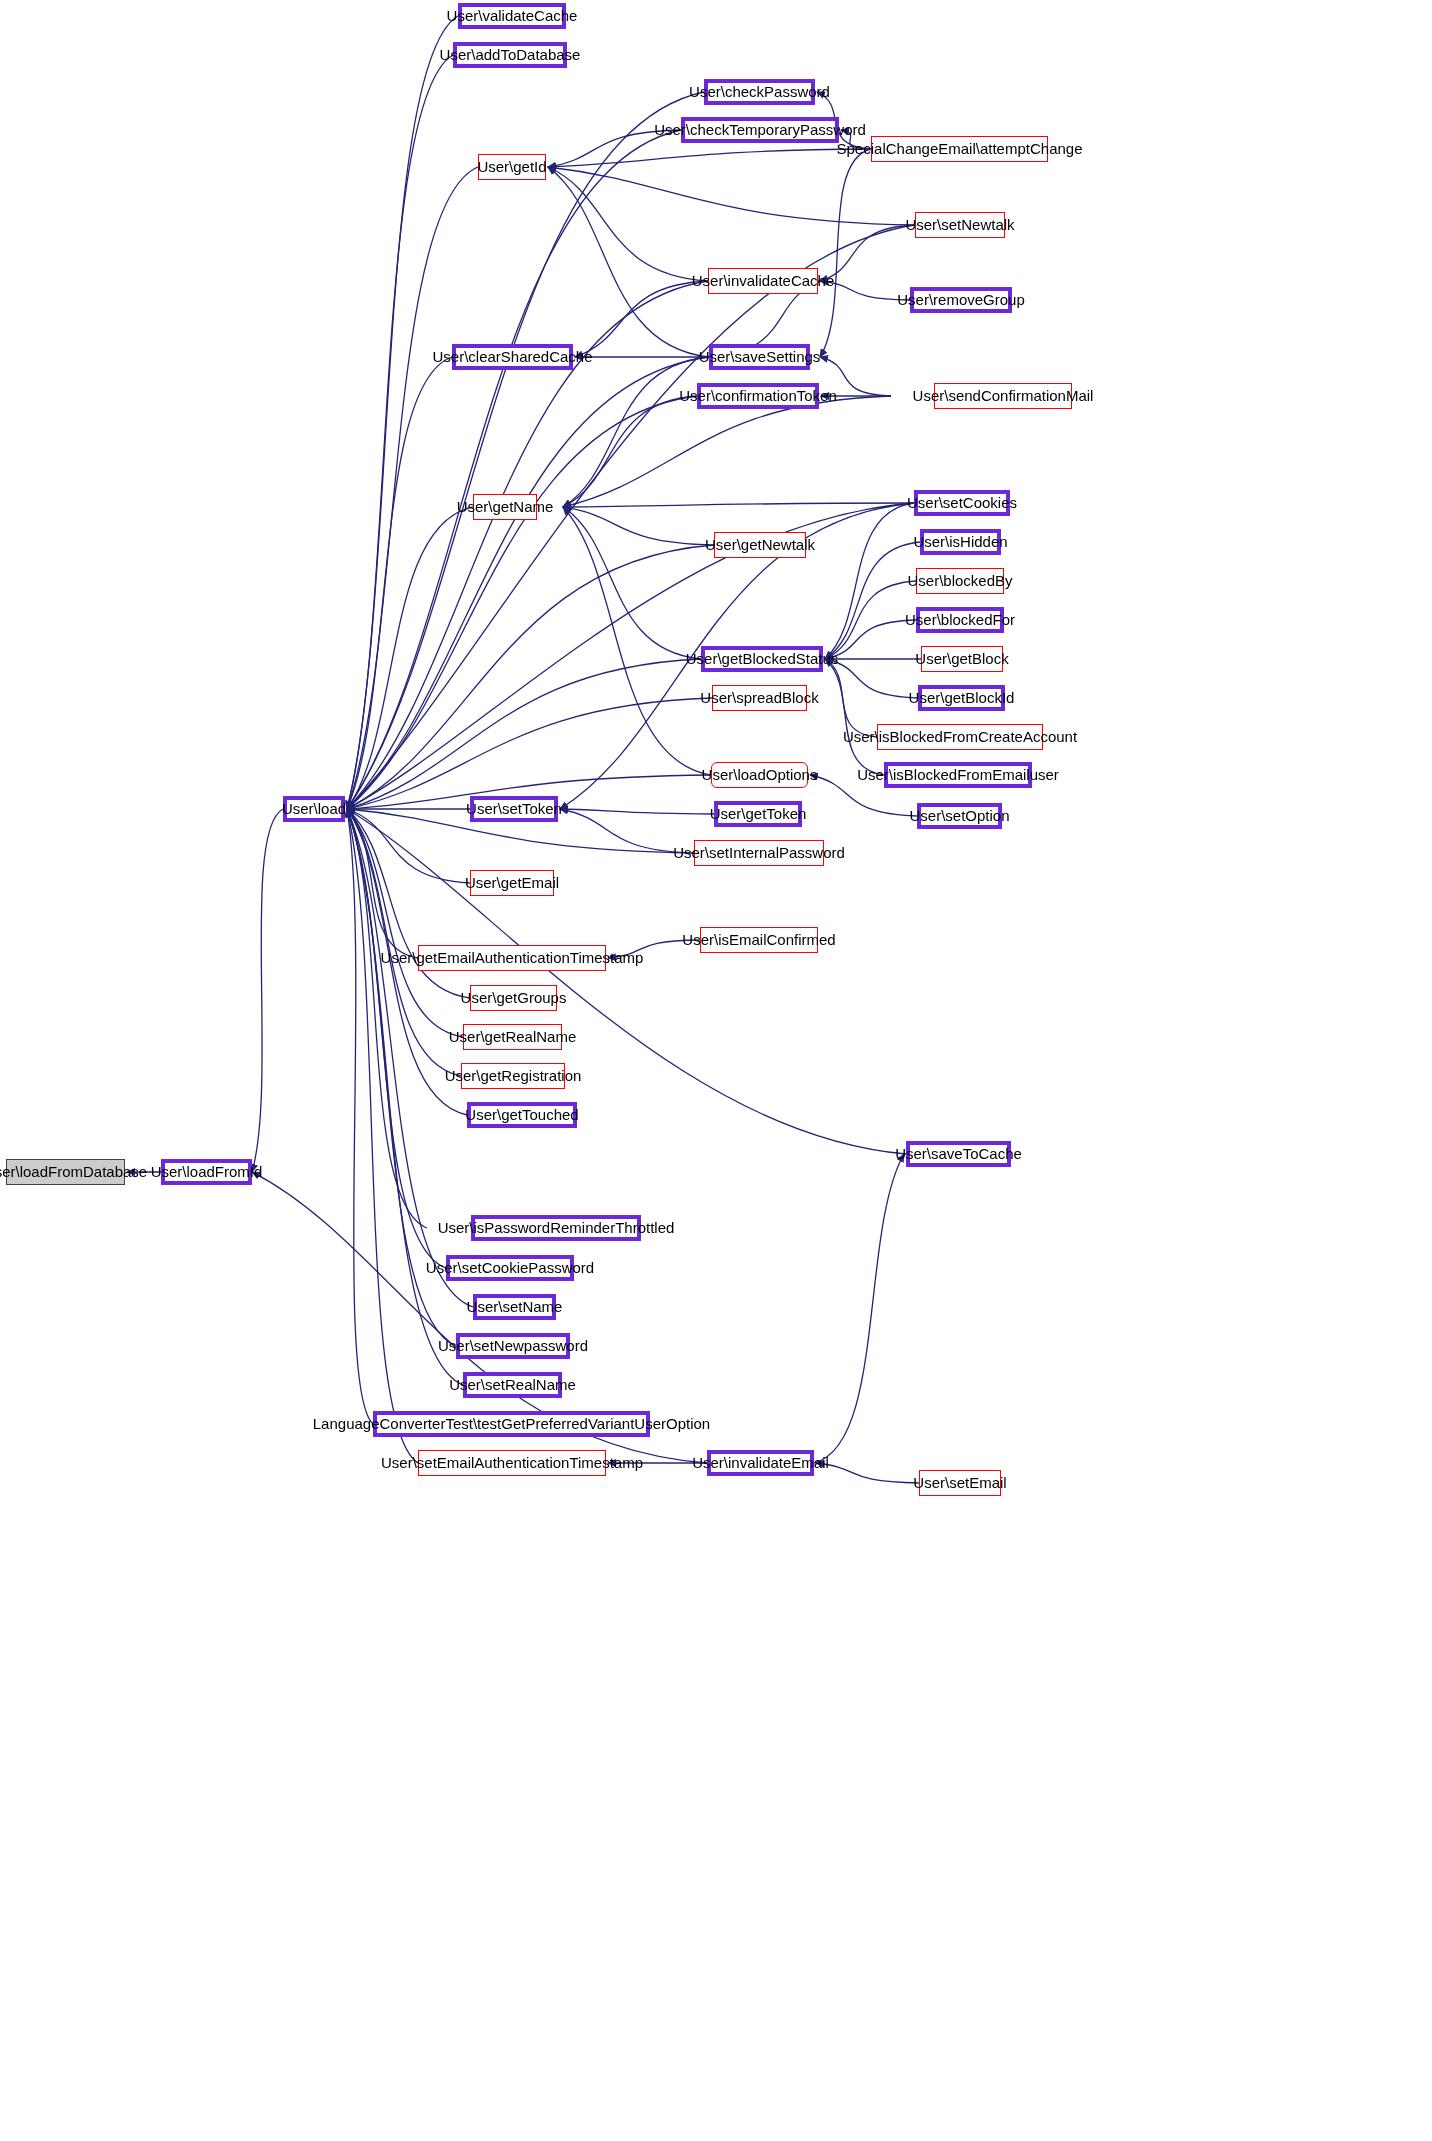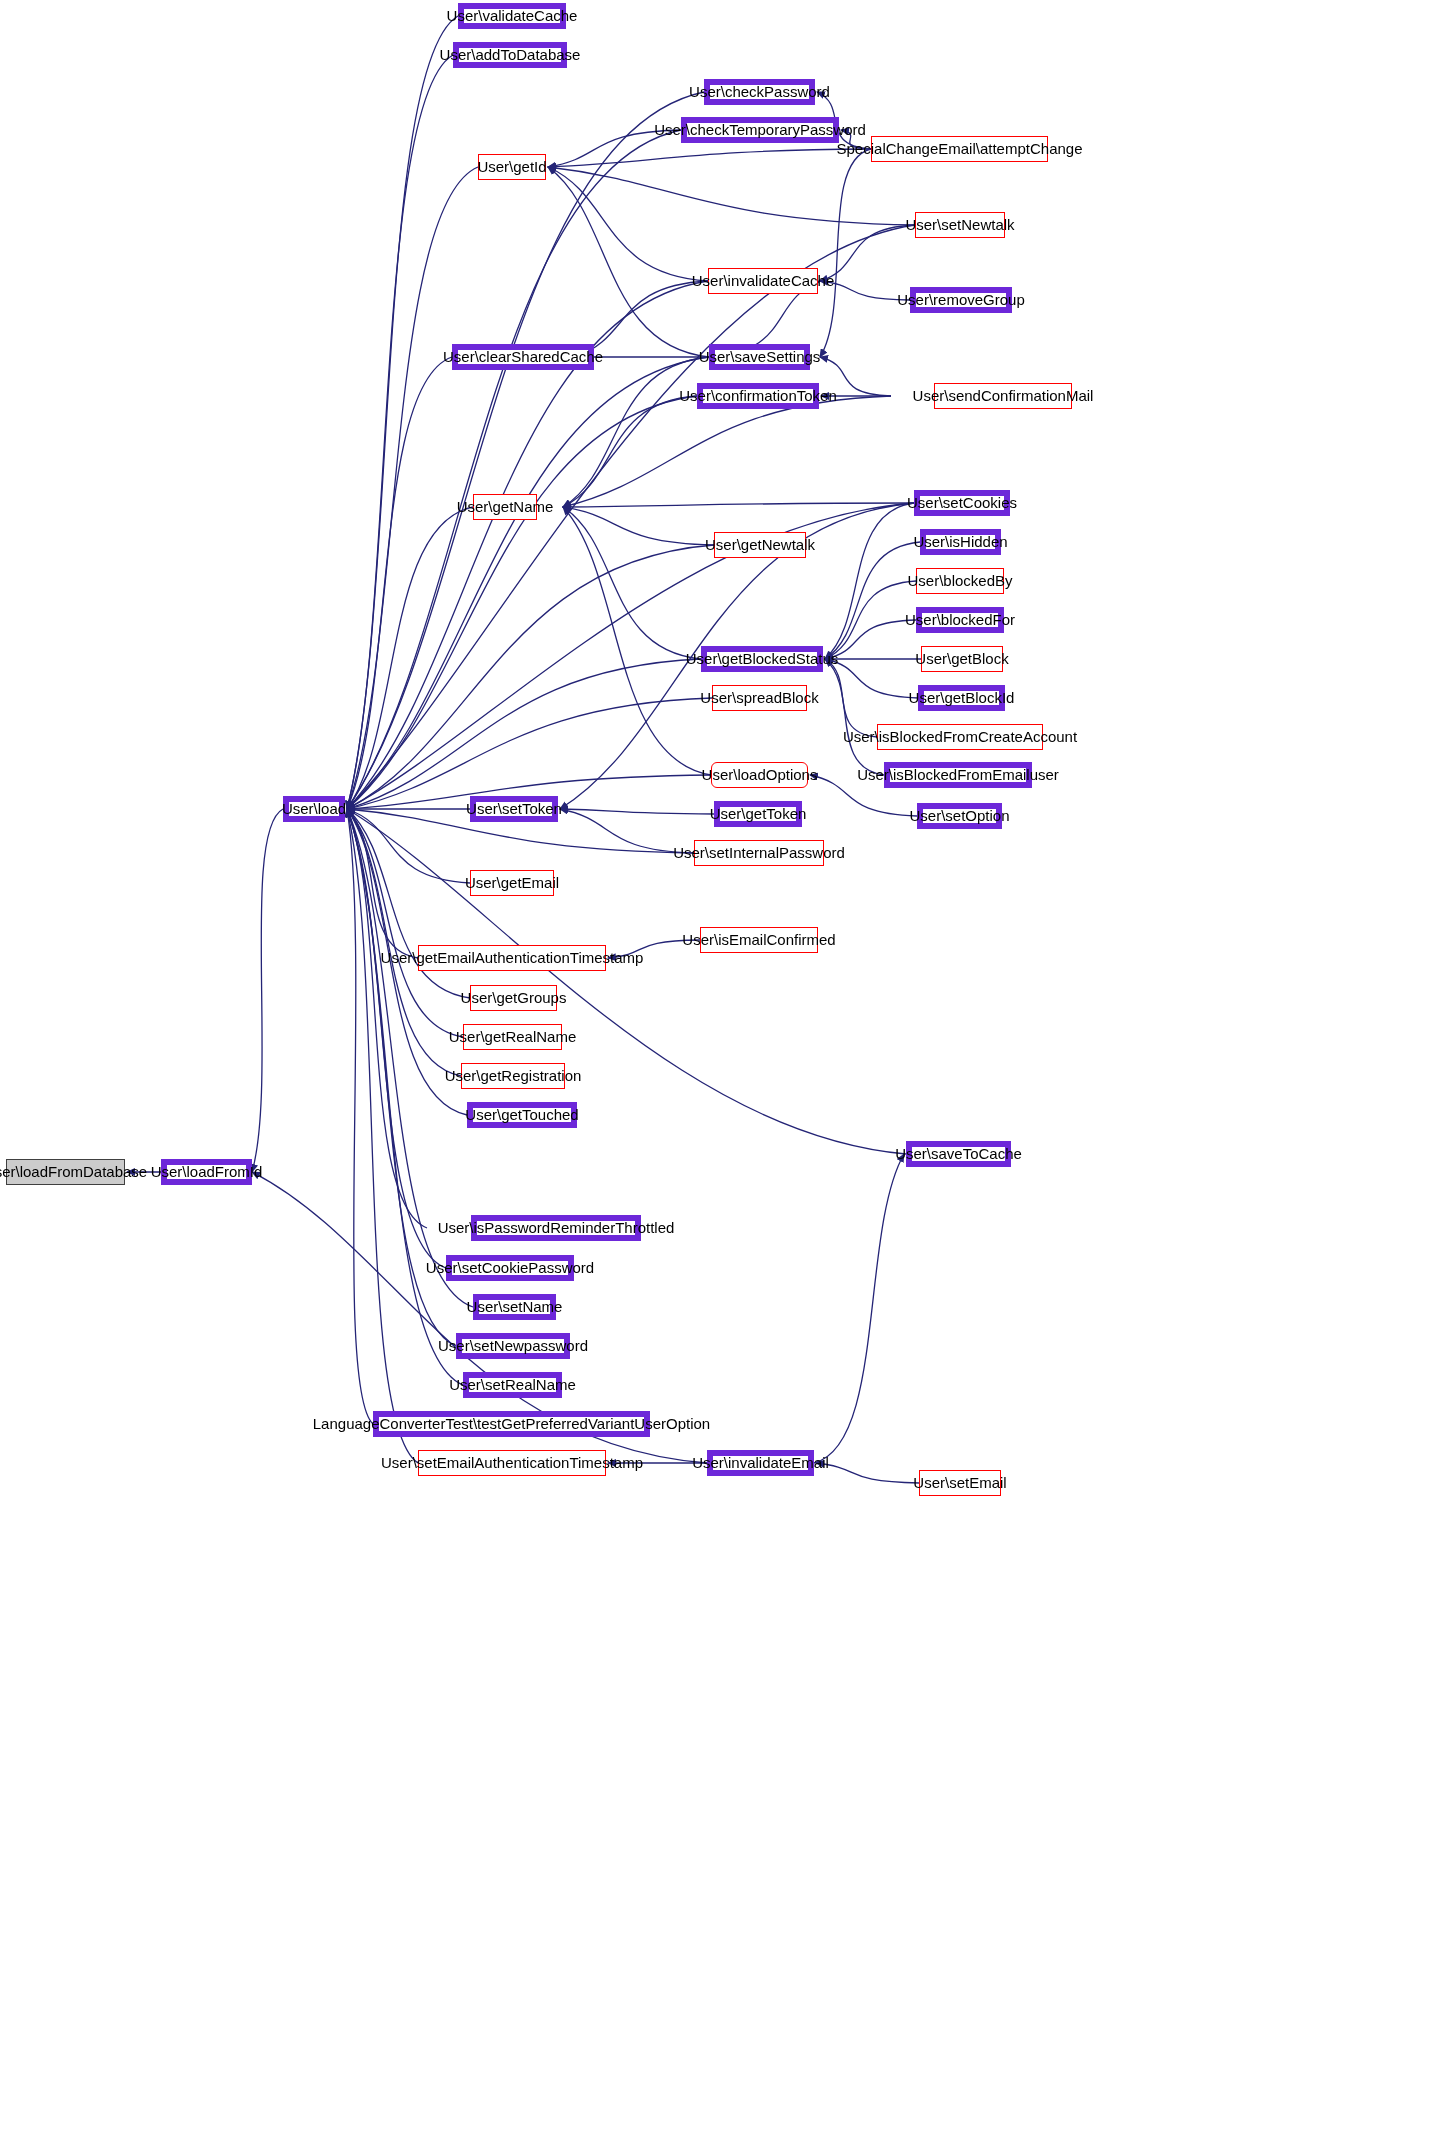--- a/index.html
+++ b/index.html
@@ -2,21 +2,21 @@
 <html><head>
 <meta charset="utf-8">
 <style>
   html,body{margin:0;padding:0;background:#ffffff;}
   body{font-family:"Liberation Sans",sans-serif;}
   #graph{position:relative;width:1432px;height:2141px;background:#fff;overflow:hidden;}
   #edges{position:absolute;left:0;top:0;width:1432px;height:2141px;}
   .node{position:absolute;box-sizing:border-box;display:flex;align-items:center;
         justify-content:center;background:#ffffff;font-size:15px;color:#000;
         white-space:nowrap;height:26px;line-height:26px;}
-  .node.normal{border:6px solid #6d28d9;}
+  .node.normal{border:4px solid #6d28d9;}
   .node.hl{border:1px solid #ff0000;}
   .node.root{border:1px solid #404040;background:#cccccc;}
   .node span{display:block;padding:0 7px;}
 </style>
 </head>
 <body>
 
 <div id="graph">
   <svg id="edges" viewBox="0 0 1432 2141" preserveAspectRatio="none">
     <defs>
@@ -130,21 +130,21 @@
       </div>
       <div class="node hl" style="left: 915px; top: 212px; width: 90px;">
         <span>User\setNewtalk</span>
       </div>
       <div class="node hl" style="left: 708px; top: 268px; width: 110px;">
         <span>User\invalidateCache</span>
       </div>
       <div class="node normal" style="left: 910px; top: 287px; width: 102px;">
         <span>User\removeGroup</span>
       </div>
-      <div class="node normal" style="left: 452px; top: 344px; width: 142px;">
+      <div class="node normal" style="left: 452px; top: 344px; width: 121px;">
         <span>User\clearSharedCache</span>
       </div>
       <div class="node normal" style="left: 709px; top: 344px; width: 101px;">
         <span>User\saveSettings</span>
       </div>
       <div class="node normal" style="left: 697px; top: 383px; width: 122px;">
         <span>User\confirmationToken</span>
       </div>
       <div class="node hl" style="left: 934px; top: 383px; width: 138px;">
         <span>User\sendConfirmationMail</span>

